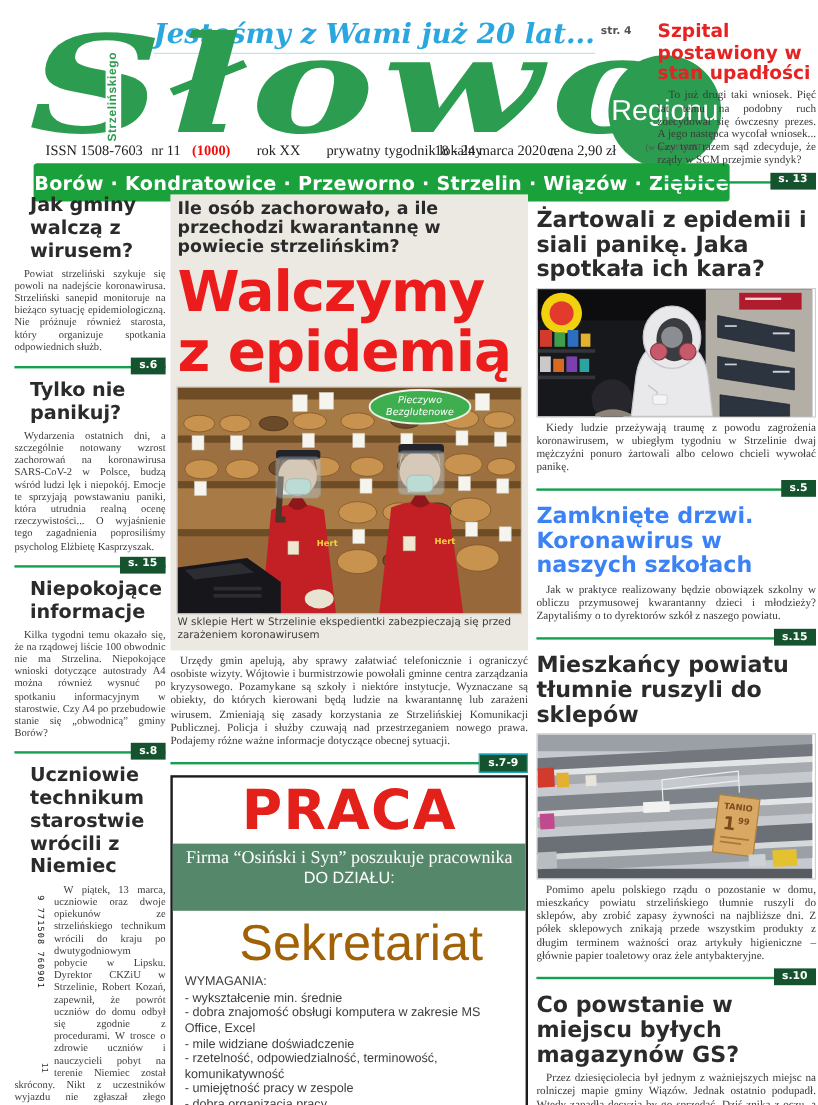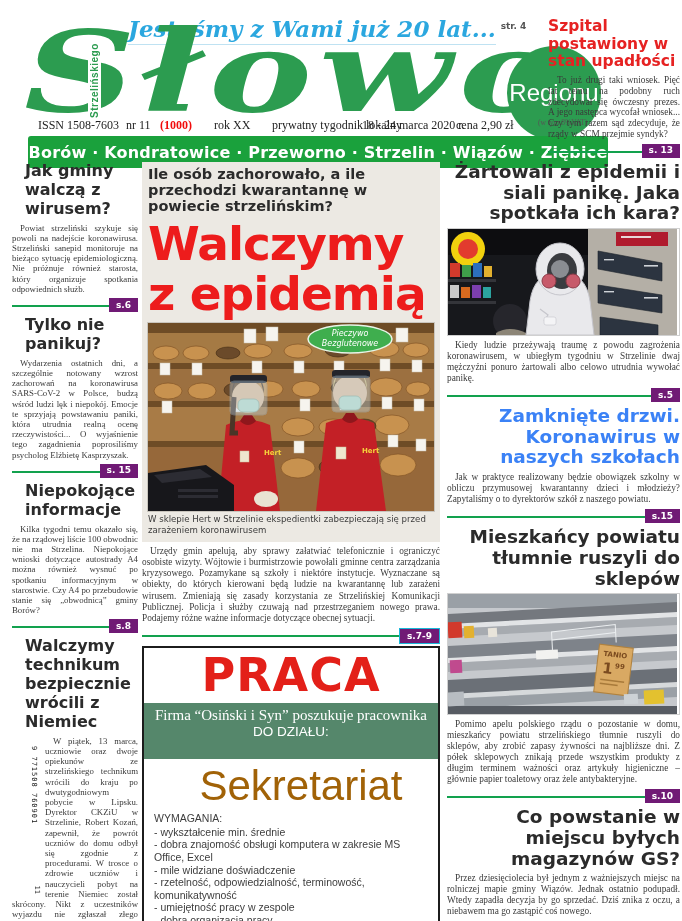--- a/index.html
+++ b/index.html
@@ -26,21 +26,21 @@
   .i-pricenote{left:508px;font-size:7.5px;top:3px;color:#555;}
   .towns-bar{position:absolute;left:28px;top:136px;width:580px;height:32px;background:#1aa13c;
              border-radius:3px;color:#fff;display:flex;align-items:center;justify-content:center;
              font:bold 16px "DejaVu Sans",sans-serif;letter-spacing:.2px;white-space:nowrap;}
   
   .tr-box{position:absolute;left:548px;top:18px;width:132px;}
   .tr-title{font:bold 15.5px/1.14 "DejaVu Sans",sans-serif;color:#e62222;margin-bottom:4px;}
   .tr-body{font:9.3px/1.16 "Liberation Serif",serif;text-align:justify;text-indent:9px;color:#3a3a3a;}
   
   .art-foot{position:relative;border-bottom:2px solid #12a14e;height:8px;margin:3px 0 9px 0;}
-  .badge{position:absolute;right:0;bottom:-7px;background:#701a75;color:#fff;
+  .badge{position:absolute;right:0;bottom:-7px;background:#14532d;color:#fff;
          font:bold 9px/1 "DejaVu Sans",sans-serif;padding:2.5px 7px;}
   .badge.cyanline{border:1.5px solid #19b7d8;bottom:-9px;}
   .hl{font-family:"DejaVu Sans",sans-serif;font-weight:bold;color:#2b2b2b;}
   .body-txt{font:8.8px/1.18 "Liberation Serif",serif;text-align:justify;text-indent:8px;color:#3a3a3a;}
   
   .col-left{position:absolute;left:12px;top:162px;width:126px;}
   .col-left .hl{font-size:16px;line-height:1.18;padding-left:13px;margin:0 0 4px 0;}
   .col-left .body-txt{line-height:1.16;}
   .barcode-wrap{float:left;width:28px;height:152px;margin:2px 5px 0 0;position:relative;}
   .barcode-rot{position:absolute;left:0;top:0;width:152px;height:28px;transform:rotate(90deg) translate(0,-28px);
@@ -61,21 +61,21 @@
   .ad-title{font:bold 46px/1.1 "DejaVu Sans",sans-serif;color:#e32019;letter-spacing:1px;padding-top:2px;}
   .ad-band{background:#55876b;color:#fff;padding:3px 2px 19px 2px;margin-top:2px;}
   .ad-band-l1{font:15px/1.2 "Liberation Serif",serif;}
   .ad-band-l2{font:13.5px/1.2 "Liberation Sans",sans-serif;}
   .ad-position{font:42px/1.08 "Liberation Sans",sans-serif;color:#a16207;margin:4px 12px 2px 0;padding-left:32px;}
   .ad-reqs{text-align:left;padding:2px 10px 0 10px;font:10.5px/1.2 "Liberation Sans",sans-serif;color:#3d3d3d;}
   .ad-reqs .req-label{margin-bottom:1px;}
   .ad-apply{font:10.5px/1.25 "Liberation Sans",sans-serif;color:#666;margin:6px 0 8px 0;}
   
   .col-right{position:absolute;left:447px;top:162px;width:233px;}
-  .col-right .hl{font-size:18.5px;line-height:1.12;margin:0 0 4px 0;text-align:right;}
+  .col-right .hl{font-size:18.5px;line-height:1.12;margin:12px 0 4px 0;}
   .col-right .hl.red{color:#3b82f6;}
   .col-right .body-txt{font-size:9.3px;line-height:1.18;}
   .rt-photo{border:1px solid #d0d0d0;line-height:0;margin-bottom:4px;}
   .mt{margin-top:6px;}
   svg text{font-family:"DejaVu Sans",sans-serif;}
 </style>
 </head>
 <body>
 
 <div class="page">
@@ -127,21 +127,21 @@
 
     <div>
       <div class="hl">Niepokojące informacje</div>
       <div class="body-txt">Kilka tygodni temu okazało się, że na rządowej liście 100 obwodnic nie ma Strzelina. Niepokojące wnioski dotyczące autostrady A4 można również wysnuć po spotkaniu informacyjnym w starostwie. Czy A4 po przebudowie stanie się „obwodnicą” gminy Borów?</div>
       <div class="art-foot">
         <span class="badge">s.8</span>
       </div>
     </div>
 
     <div>
-      <div class="hl">Walczymy technikum bezpiecznie wrócili z Niemiec</div>
+      <div class="hl">Uczniowie technikum starostwie wrócili z Niemiec</div>
       <div class="body-txt">
         <span class="barcode-wrap">
           <span class="barcode-rot">
             <span class="bars"></span>
             <span class="bc-digits">9 771508 760901</span>
             <span class="bc-extra">11</span>
           </span>
         </span><span>W piątek, 13 marca, uczniowie oraz dwoje opiekunów ze strzelińskiego technikum wrócili do kraju po dwutygodniowym pobycie w Lipsku. Dyrektor CKZiU w Strzelinie, Robert Kozań, zapewnił, że powrót uczniów do domu odbył się zgodnie z procedurami. W trosce o zdrowie uczniów i nauczycieli pobyt na terenie Niemiec został skrócony. Nikt z uczestników wyjazdu nie zgłaszał złego samopoczucia.</span>
       </div>
 
@@ -338,21 +338,21 @@
             <ellipse cx="112" cy="40" rx="24" ry="26" fill="#e9e9ec" stroke="#c6c6cc" stroke-width="1"></ellipse>
             <ellipse cx="114" cy="42" rx="15" ry="18" fill="#3a3c40"></ellipse>
             <circle cx="112" cy="40" r="9" fill="#8a8d92"></circle>
             <circle cx="101" cy="52" r="7" fill="#c75a6a" stroke="#8e3a47" stroke-width="1"></circle>
             <circle cx="125" cy="52" r="7" fill="#c75a6a" stroke="#8e3a47" stroke-width="1"></circle>
             <path d="M92 80 L100 86 L96 92" fill="none" stroke="#c6c6cc" stroke-width="1.2"></path>
             <rect x="96" y="88" width="12" height="8" rx="2" fill="#f4f4f6" stroke="#c6c6cc" stroke-width="0.6"></rect>
           </g>
         </svg>
       </div>
-      <div class="body-txt">Kiedy ludzie przeżywają traumę z powodu zagrożenia koronawirusem, w ubiegłym tygodniu w Strzelinie dwaj mężczyźni ponuro żartowali albo celowo utrudnia wywołać panikę.</div>
+      <div class="body-txt">Kiedy ludzie przeżywają traumę z powodu zagrożenia koronawirusem, w ubiegłym tygodniu w Strzelinie dwaj mężczyźni ponuro żartowali albo celowo chcieli wywołać panikę.</div>
       <div class="art-foot">
         <span class="badge">s.5</span>
       </div>
     </div>
 
     <div class="mt">
       <div class="hl red">Zamknięte drzwi. Koronawirus w naszych szkołach</div>
       <div class="body-txt">Jak w praktyce realizowany będzie obowiązek szkolny w obliczu przymusowej kwarantanny dzieci i młodzieży? Zapytaliśmy o to dyrektorów szkół z naszego powiatu.</div>
       <div class="art-foot">
         <span class="badge">s.15</span>

